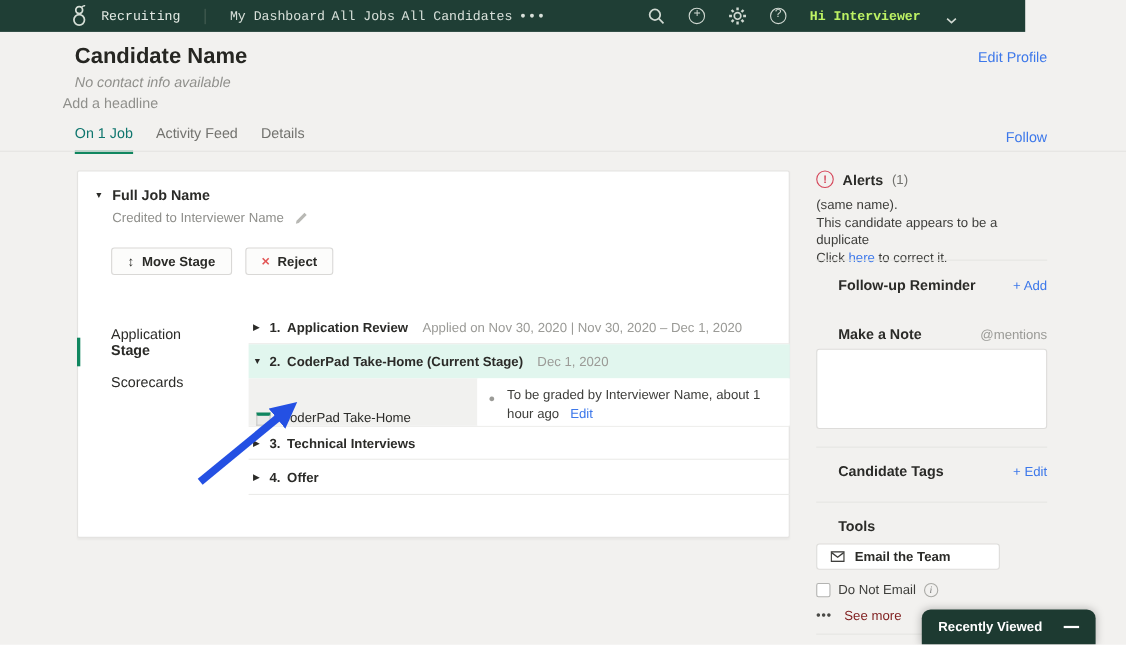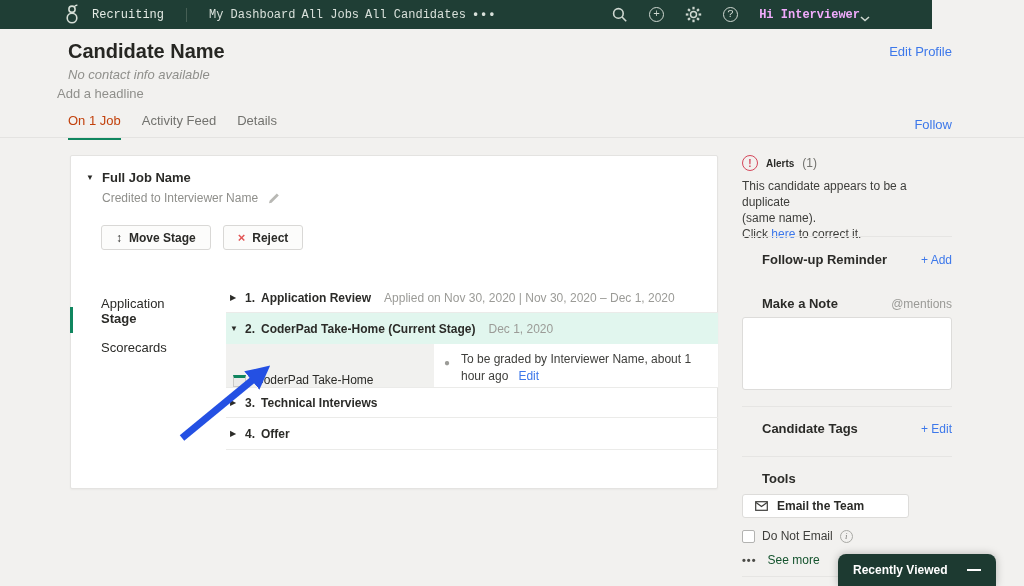--- a/index.html
+++ b/index.html
@@ -16,30 +16,30 @@
   .nav-divider { width:1px; height:14px; background:#465f55; margin:0 22px; }
   .nav-items { display:flex; align-items:center; gap:6px; }
   .nav-item { color:#d8e0da; cursor:pointer; }
   .nav-more { letter-spacing:1px; font-weight:bold; }
   .nav-right { margin-left:auto; display:flex; align-items:center; gap:21px; margin-right:62px; }
   .nav-icon { display:flex; align-items:center; justify-content:center; }
   .circle-icon { width:15px; height:15px; border:1.3px solid #cfd8d1; border-radius:50%;
                  display:flex; align-items:center; justify-content:center; color:#cfd8d1;
                  font-size:11px; line-height:1; }
   .circle-icon span { transform:translateY(-0.5px); }
-  .nav-user { display:flex; align-items:flex-end; gap:0; color:#f0abfc; font-weight:bold; }
+  .nav-user { display:flex; align-items:flex-end; gap:23px; color:#bef264; font-weight:bold; }
 
   
   .candidate-name { position:absolute; left:68px; top:40px; font-size:20px; font-weight:bold; color:#262622; }
   .edit-profile { position:absolute; top:44px; right:72px; font-size:13px; color:#3d78ea; cursor:pointer; }
   .contact-info { position:absolute; left:68px; top:67px; font-size:13px; font-style:italic; color:#8f8f8b; }
   .headline { position:absolute; left:57px; top:86px; font-size:13px; color:#8f8f8b; }
   .tabs { position:absolute; left:68px; top:113px; display:flex; gap:21px; font-size:13px; }
   .tab { color:#72726e; padding-bottom:9px; cursor:pointer; }
-  .tab.active { color:#c2410c; border-bottom:3px solid #10865f; }
+  .tab.active { color:#0f766e; border-bottom:3px solid #10865f; }
   .follow { position:absolute; top:117px; right:72px; font-size:13px; color:#3d78ea; cursor:pointer; }
   .header-divider { position:absolute; left:0; top:137px; width:1024px; height:1px; background:#e4e3e1; }
 
   
   .job-card { position:absolute; left:70px; top:155px; width:648px; height:334px; background:#fff;
               border:1px solid #e4e3e1; border-radius:2px; box-shadow:0 1px 2px rgba(0,0,0,.04); }
   .job-collapse { position:absolute; left:15px; top:17px; font-size:8px; color:#2b2b28; cursor:pointer; }
   .job-title { position:absolute; left:31px; top:14px; font-size:13px; font-weight:bold; color:#2b2b28; }
   .credited { position:absolute; left:31px; top:35px; font-size:12px; color:#8f8f8b;
               display:flex; align-items:center; gap:9px; }
@@ -75,42 +75,42 @@
   
   .annot-arrow { position:absolute; left:168px; top:352px; pointer-events:none; }
 
   
   .sidebar { position:absolute; left:742px; top:0; width:210px; }
   .sb-abs { position:absolute; left:0; width:210px; }
   .alerts-header { top:155px; display:flex; align-items:center; gap:8px; }
   .alert-icon { width:16px; height:16px; border:1.5px solid #d5465a; border-radius:50%;
                 display:flex; align-items:center; justify-content:center;
                 color:#d5465a; font-size:10px; font-weight:bold; flex:none; }
-  .alerts-title { font-size:10px; font-weight:bold; color:#2b2b28; }
+  .alerts-title { font-size:13px; font-weight:bold; color:#2b2b28; }
   .alerts-count { font-size:12px; color:#72726e; }
   .alert-body { top:178px; font-size:12px; line-height:16px; color:#3e3e3b; }
   .link { color:#3d78ea; cursor:pointer; }
   .sb-divider { height:1px; background:#e6e5e3; }
   .sb-row { display:flex; align-items:center; justify-content:space-between; }
   .sb-title { font-size:13px; font-weight:bold; color:#2b2b28;margin-left:20px; }
   .sb-action { font-size:12px; color:#3d78ea; cursor:pointer; }
   .mentions { font-size:12px; color:#9a9a96; }
   .note-box { top:317px; height:73px; background:#fff; border:1px solid #dddcda; border-radius:3px;
               width:210px; resize:none; outline:none; font-family:"Liberation Sans",sans-serif; }
   .email-btn { top:494px; width:167px; height:24px; background:#fff; border:1px solid #dddcda; border-radius:3px;
                display:flex; align-items:center; gap:9px; padding-left:12px; font-size:12px; font-weight:bold;
                color:#2b2b28; cursor:pointer; }
   .dne-row { top:529px; display:flex; align-items:center; gap:7px; font-size:12px; color:#3e3e3b; }
   .checkbox { width:13px; height:13px; border:1px solid #b3b3b1; border-radius:2px; background:#fff; cursor:pointer; flex:none; }
   .info-icon { width:13px; height:13px; border:1px solid #a9a9a5; border-radius:50%;
                display:flex; align-items:center; justify-content:center; font-size:9px; font-style:italic;
                font-family:"Liberation Serif",serif; color:#7c7c7a; cursor:pointer; }
   .seemore-row { top:553px; display:flex; align-items:center; gap:11px; }
   .sm-dots { font-size:11px; font-weight:bold; letter-spacing:1px; color:#4a4a46; }
-  .sm-link { font-size:12px; color:#14532d; cursor:pointer; }
+  .sm-link { font-size:12px; color:#7f1d1d; cursor:pointer; }
 
   
   .recent-bar { position:absolute; left:838px; top:554px; width:158px; height:32px; background:#1d3a31;
                 border-radius:8px 8px 0 0; box-shadow:0 0 8px rgba(0,0,0,.25); display:flex; align-items:center;
                 padding:0 15px; cursor:pointer; }
   .recent-label { color:#fff; font-size:12px; font-weight:bold; }
   .minimize { margin-left:auto; width:14px; height:2px; background:#fff; cursor:pointer; }
 </style>
 </head>
 <body>
@@ -260,22 +260,22 @@
   <div class="sidebar">
 
     <div class="sb-abs alerts-header">
       <span class="alert-icon">
           <span>!</span>
         </span>
       <span class="alerts-title">Alerts</span>
       <span class="alerts-count">(1)</span>
     </div>
     <div class="sb-abs alert-body">
+      <div>(same name).</div>
       <div>This candidate appears to be a duplicate</div>
-      <div>(same name).</div>
       <div><span>Click </span><a class="link">here</a><span> to correct it.</span></div>
     </div>
     <div class="sb-abs sb-divider" style="top:236px"></div>
 
     <div class="sb-abs sb-row" style="top:252px">
       <span class="sb-title">Follow-up Reminder</span>
       <a class="sb-action">+ Add</a>
     </div>
 
     <div class="sb-abs sb-row" style="top:296px">

